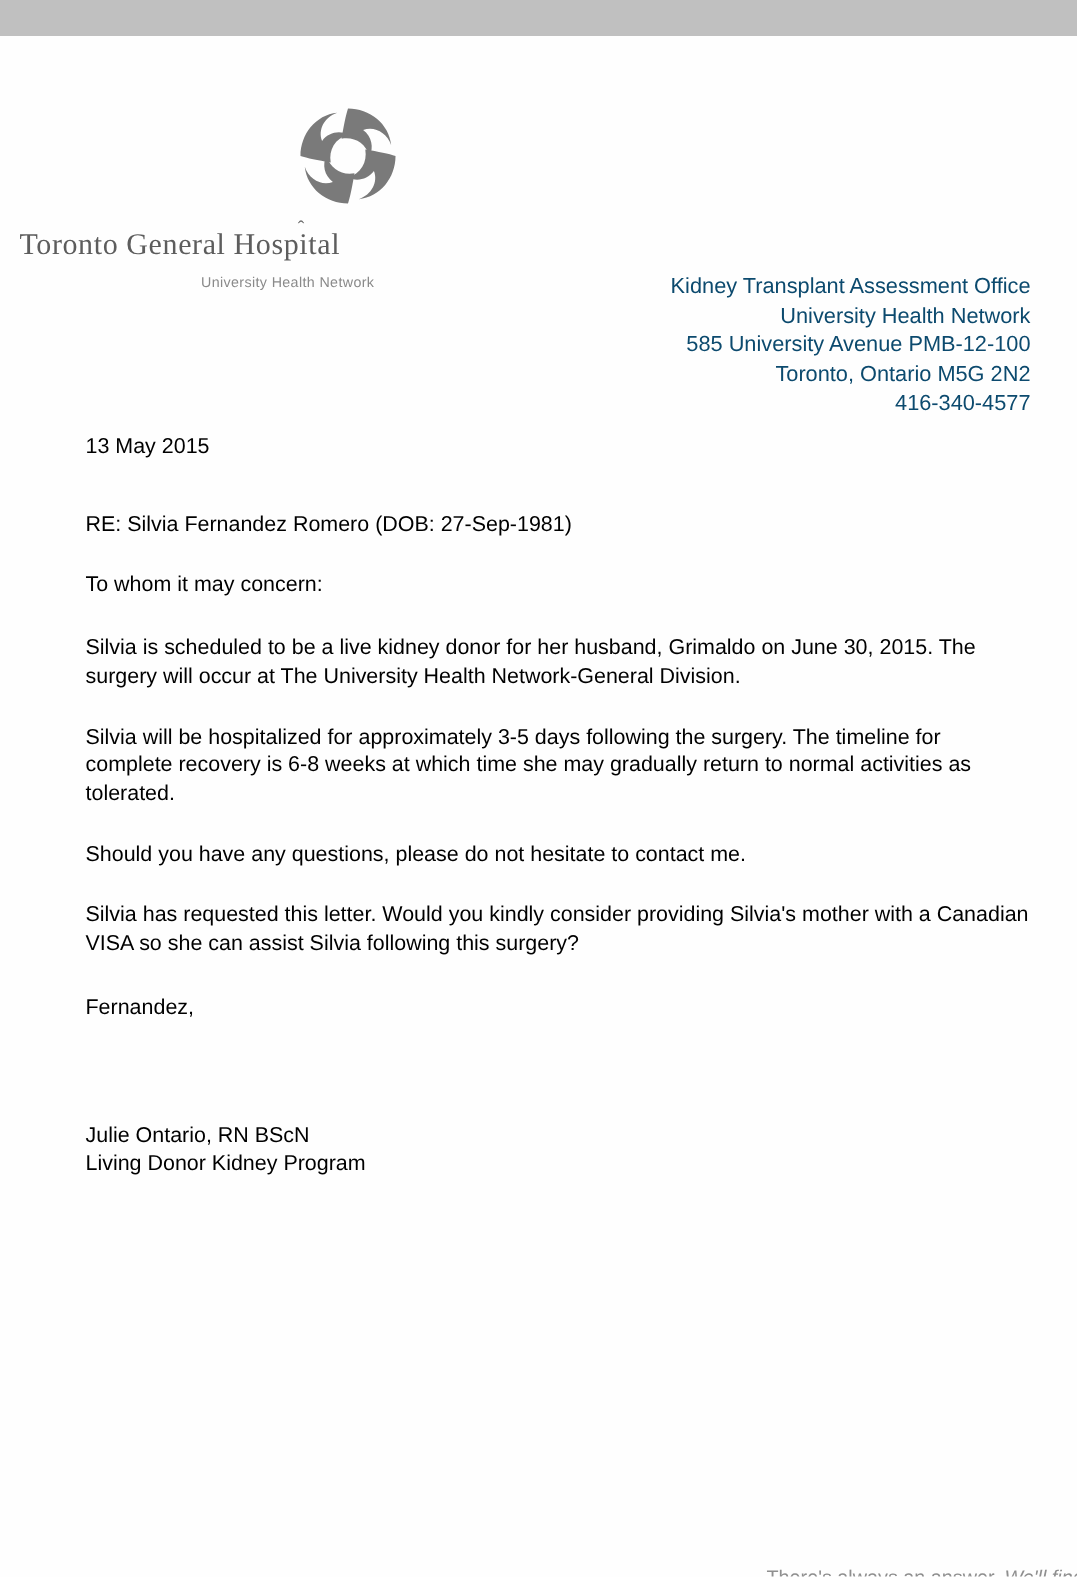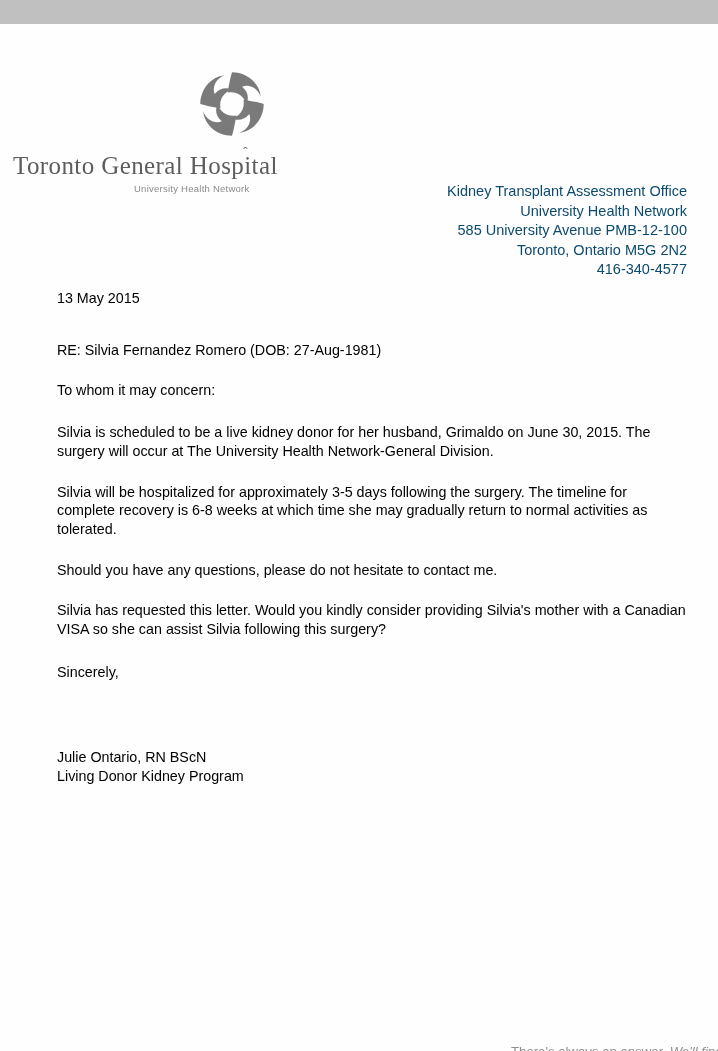--- a/index.html
+++ b/index.html
@@ -46,21 +46,21 @@
     left: 188px;
     top: 0px;
     width: 72px;
     height: 72px;
   }
   .wordmark {
     position: absolute;
     top: 84px;
     left: 5px;
     font-family: "Liberation Serif", serif;
-    font-size: 25px;
+    font-size: 20px;
     color: #5d5d5d;
     letter-spacing: 0.4px;
     white-space: nowrap;
   }
   .wordmark .accent-i {
     position: relative;
   }
   .wordmark .accent-i::after {
     content: "\02C6";
     position: absolute;
@@ -167,30 +167,30 @@
     <div>University Health Network</div>
     <div>585 University Avenue PMB-12-100</div>
     <div>Toronto, Ontario M5G 2N2</div>
     <div>416-340-4577</div>
   </div>
 
   <div class="letter-body">
 
     <p class="date-line">13 May 2015</p>
 
-    <p class="re-line">RE: Silvia Fernandez Romero (DOB: 27-Aug-1981)</p>
+    <p class="re-line">RE: Silvia Fernandez Romero (DOB: 27-Sep-1981)</p>
 
     <p class="salutation">To whom it may concern:</p>
 
     <p class="para">Silvia is scheduled to be a live kidney donor for her husband, Grimaldo on June 30, 2015. The surgery will occur at The University Health Network-General Division.</p>
     <p class="para">Silvia will be hospitalized for approximately 3-5 days following the surgery. The timeline for complete recovery is 6-8 weeks at which time she may gradually return to normal activities as tolerated.</p>
     <p class="para">Should you have any questions, please do not hesitate to contact me.</p>
     <p class="para">Silvia has requested this letter. Would you kindly consider providing Silvia's mother with a Canadian VISA so she can assist Silvia following this surgery?</p>
 
-    <p class="closing">Sincerely,</p>
+    <p class="closing">Fernandez,</p>
 
     <div class="signature-block">
       <div>Julie Ontario, RN BScN</div>
       <div>Living Donor Kidney Program</div>
     </div>
 
   </div>
 
   <div class="footer-tagline"><span>There's always an answer.</span>
     <em>We'll find it.</em></div>

